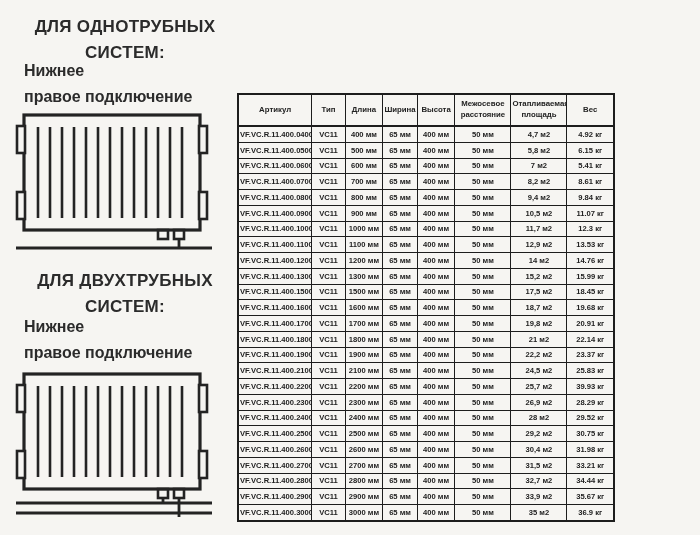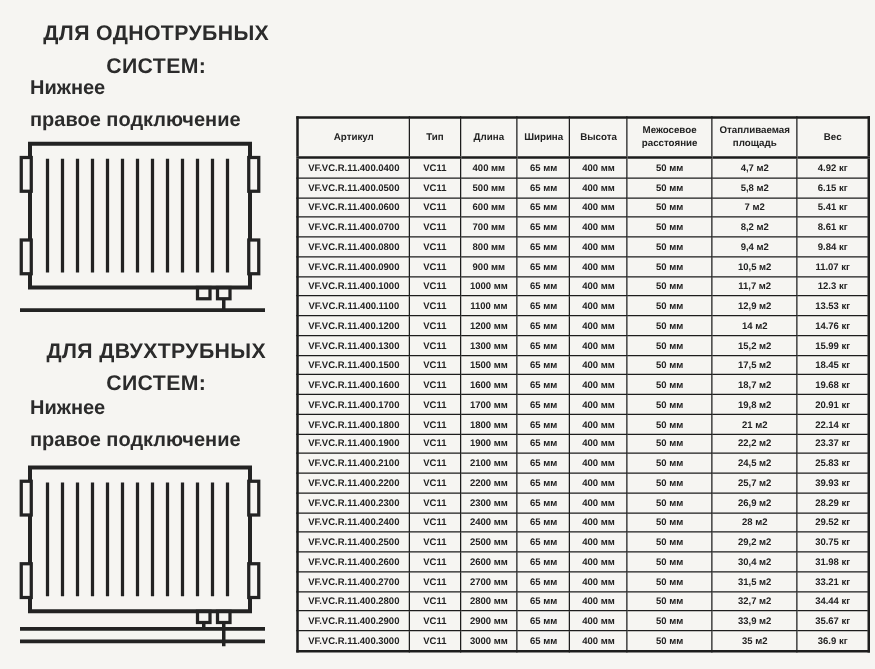--- a/index.html
+++ b/index.html
@@ -12,21 +12,21 @@
   .section-heading{
     position:absolute;left:17px;width:200px;text-align:center;
     font-size:17px;font-weight:800;line-height:1.5;letter-spacing:.3px;
   }
   .connection{
     position:absolute;left:4px;width:210px;text-align:left;
     font-size:16px;font-weight:700;line-height:1.62;margin-left:12px;
   }
   .diagram{position:absolute;left:4px;}
   .diagram svg{display:block;}
-  .tablewrap{position:absolute;left:237px;top:93px;width:459px;height:429px;}
+  .tablewrap{position:absolute;left:237px;top:93px;width:378px;height:429px;}
   table.spec{
     width:100%;height:100%;border-collapse:collapse;table-layout:fixed;
     border:2px solid #1d1d1d;background:transparent;
     font-size:7.6px;font-weight:700;color:#222;
   }
   table.spec th, table.spec td{
     border:1px solid #1d1d1d;text-align:center;vertical-align:middle;
     padding:0 1px;overflow:hidden;white-space:nowrap;
   }
   table.spec thead th{

